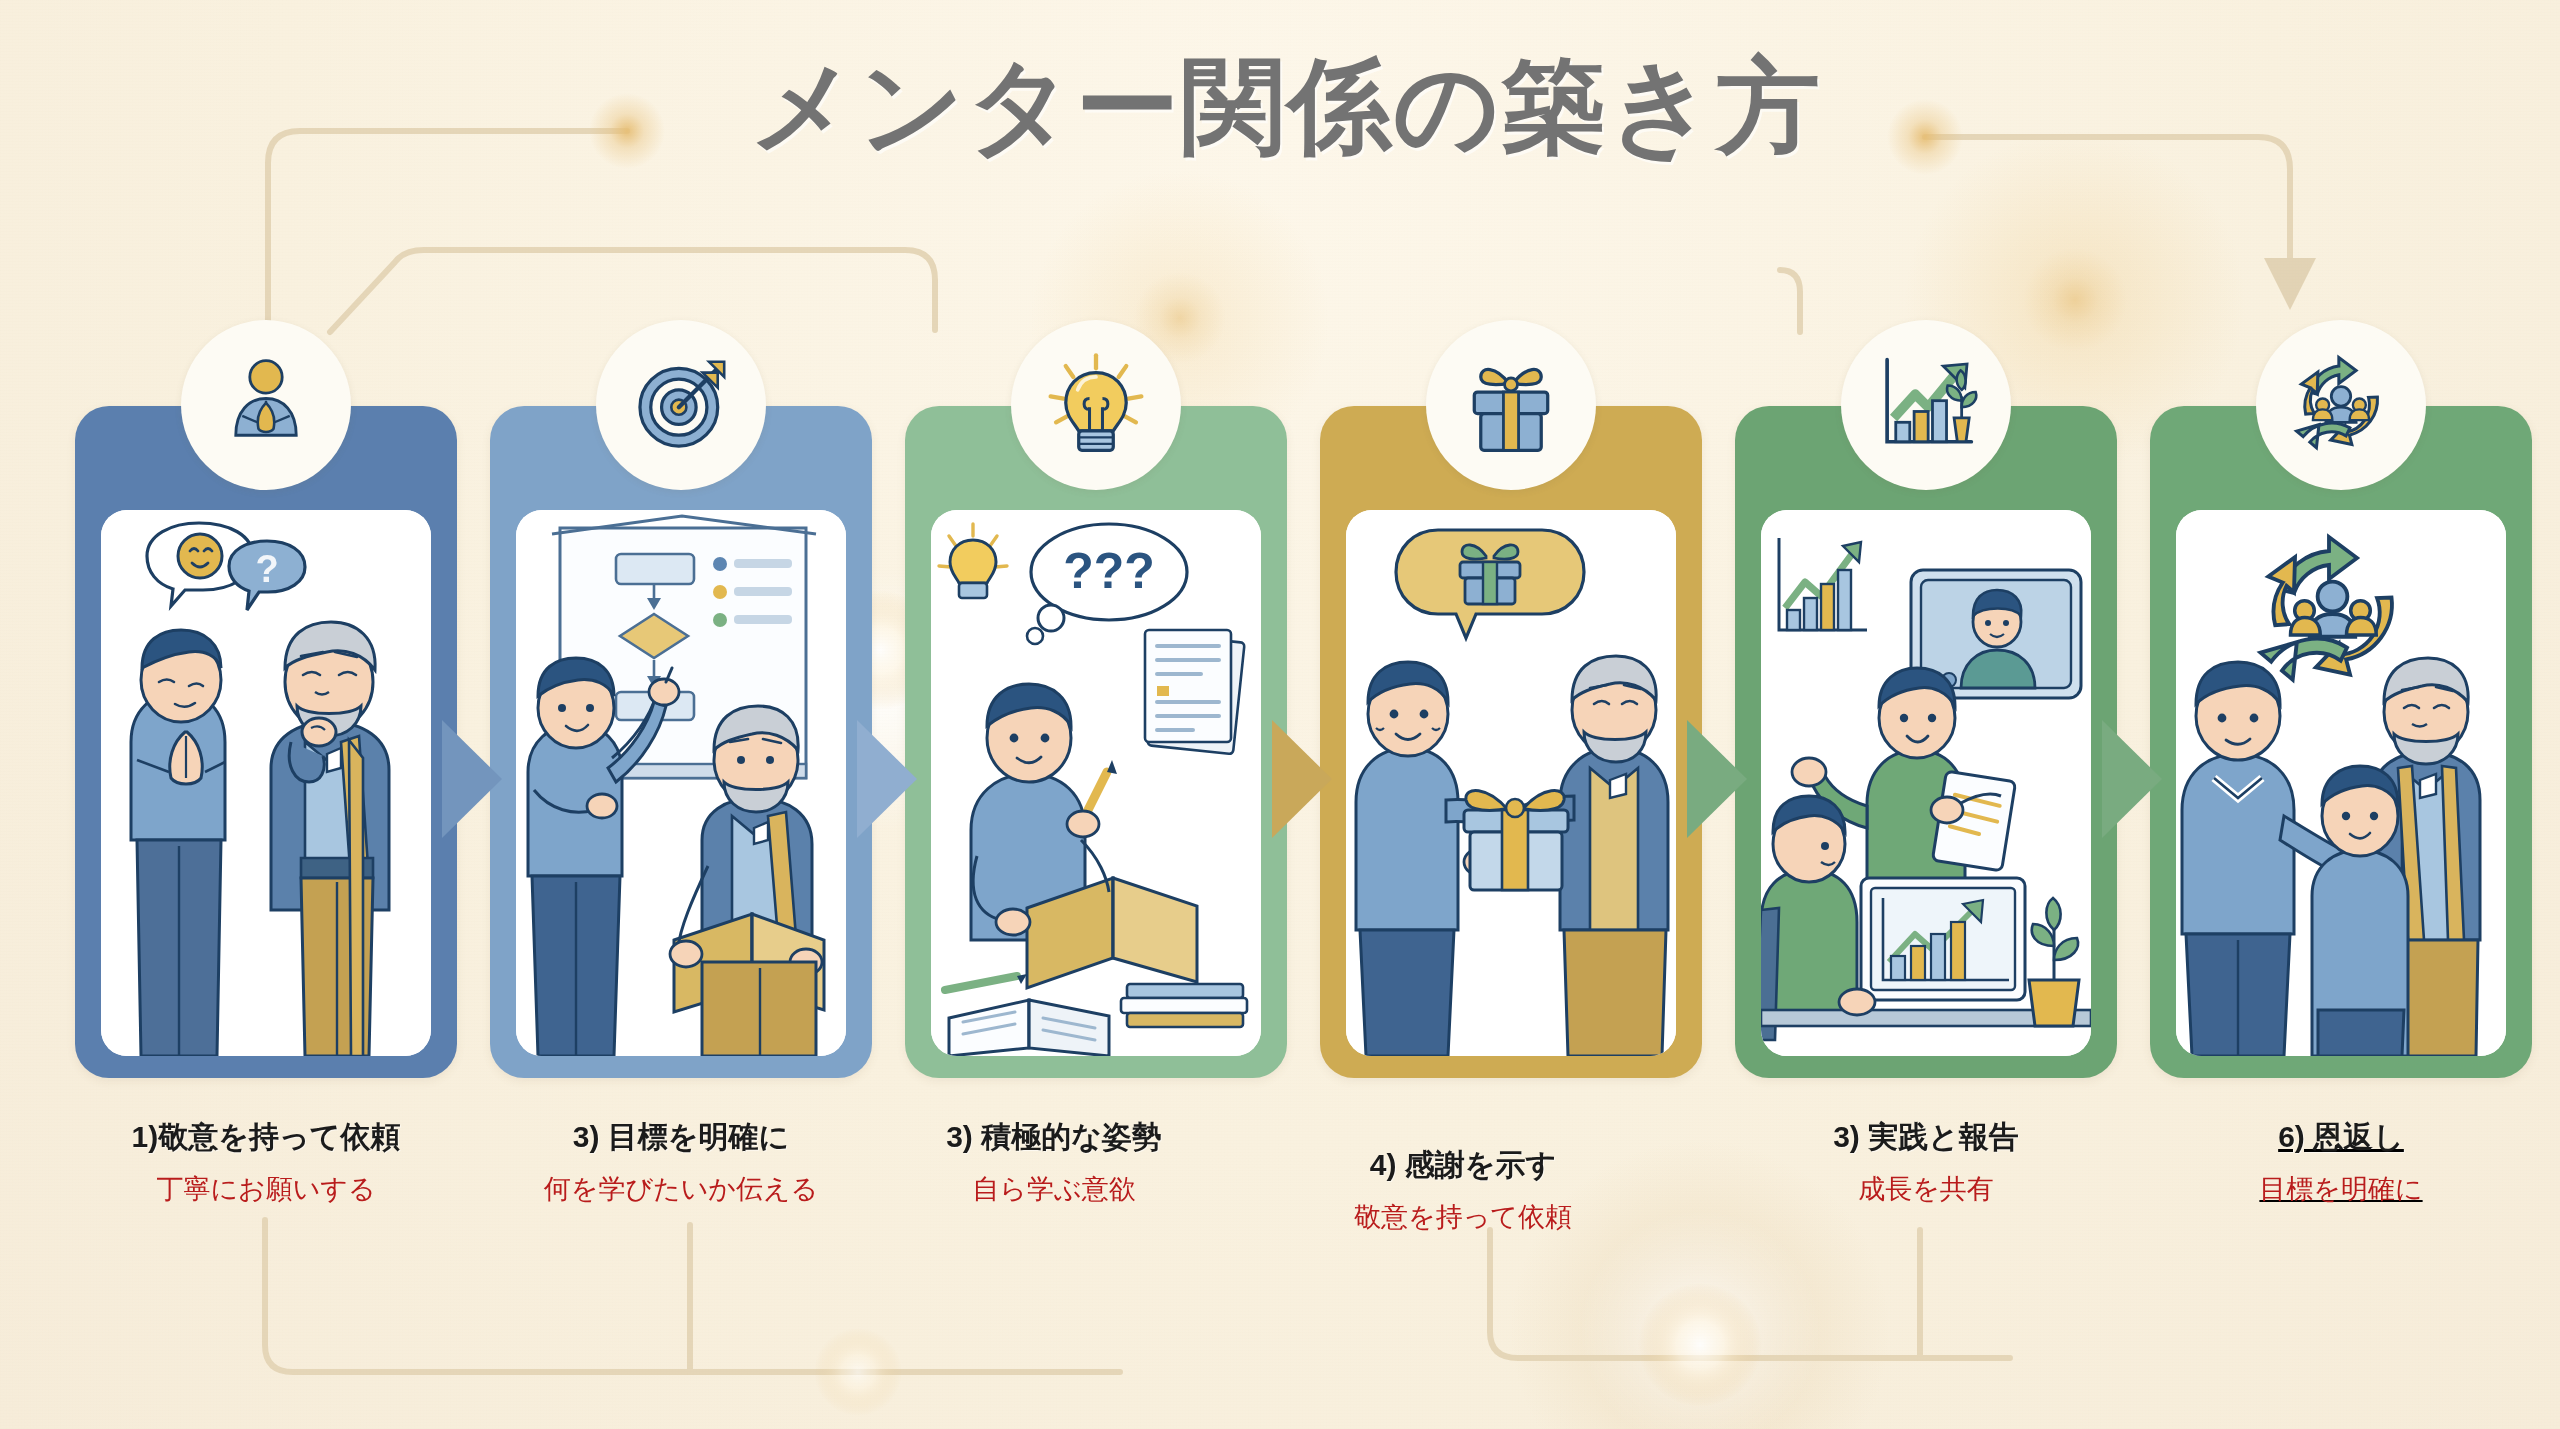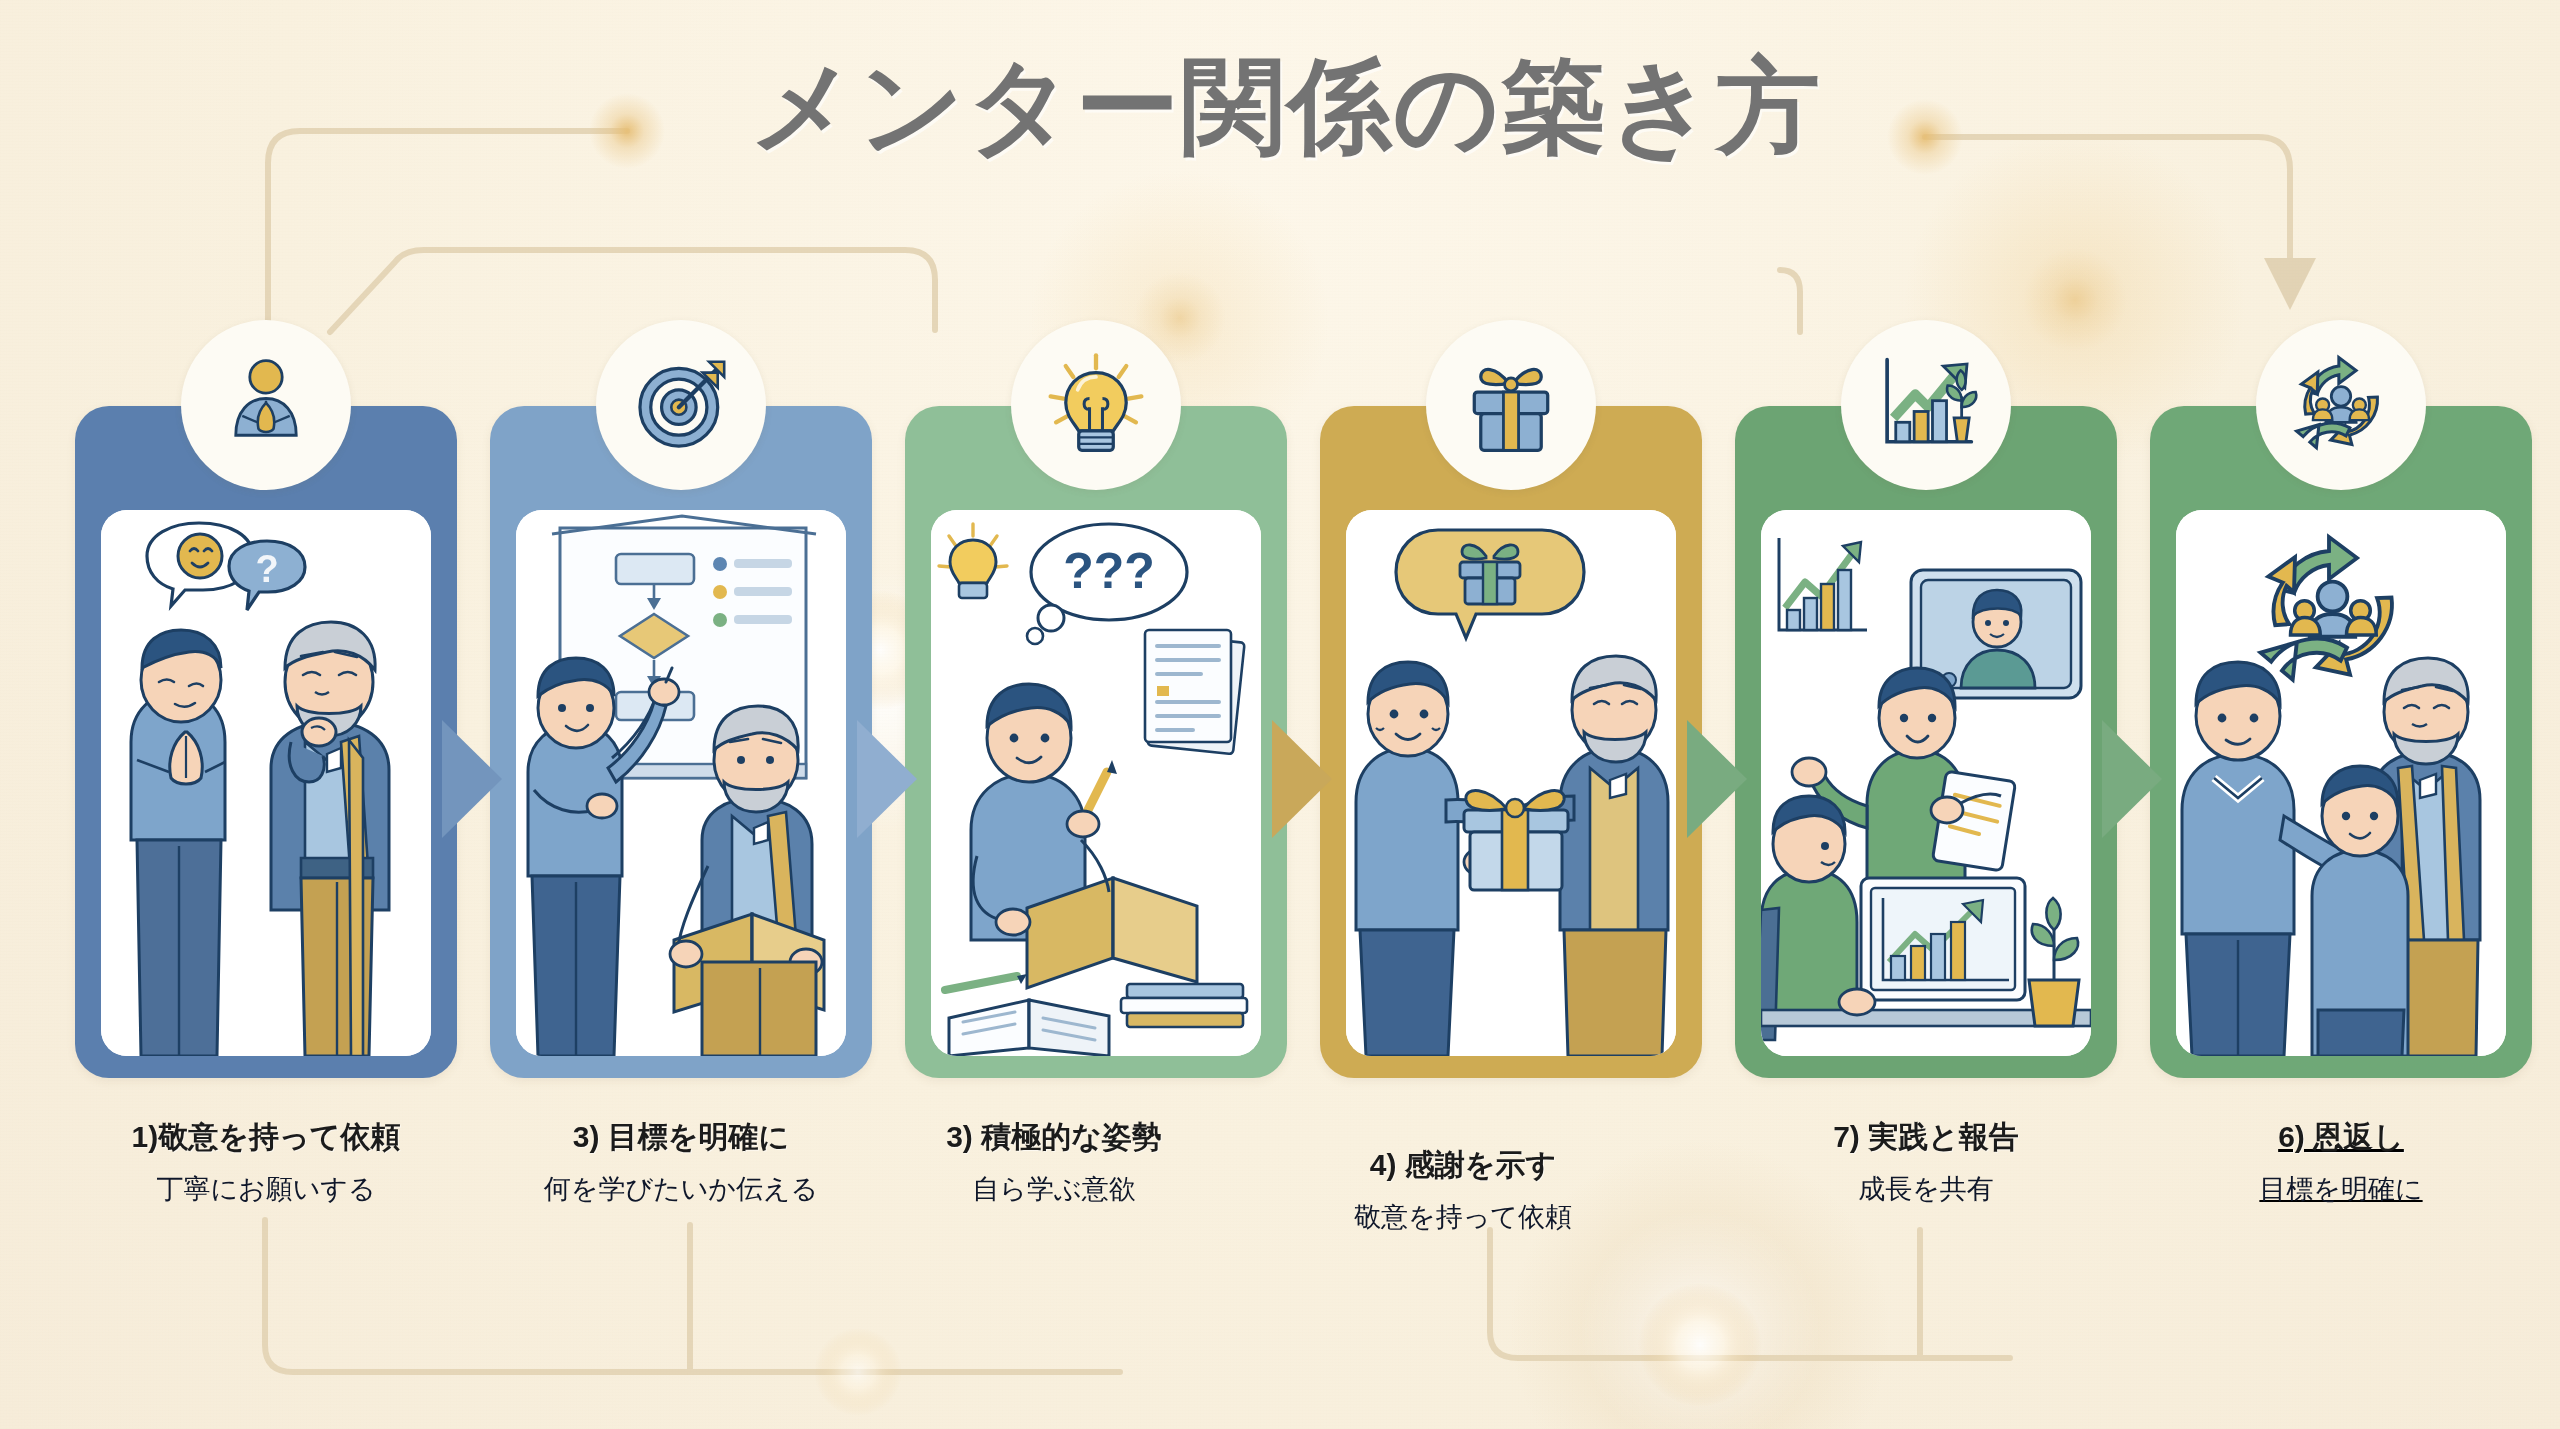--- a/index.html
+++ b/index.html
@@ -97,21 +97,21 @@
     font-weight:700;
     color:#1b1b1b;
     line-height:1.15;
     white-space:nowrap;
     text-shadow:1px 1px 0 rgba(255,255,255,.55);
   }
   .cap .s{
     margin-top:16px;
     font-size:27px;
     font-weight:400;
-    color:#0f172a;
+    color:#b91c1c;
     white-space:nowrap;
   }
 </style>
 </head>
 <body>
 
 <div id="bg"></div>
 
 <svg id="deco" viewBox="0 0 2560 1429" preserveAspectRatio="none">
   <defs>
@@ -651,19 +651,19 @@
 </div>
 <div class="cap" style="left:839px;">
   <div class="t">3) 積極的な姿勢</div>
   <div class="s">自ら学ぶ意欲</div>
 </div>
 <div class="cap" style="left:1248px;margin-top:28px;">
   <div class="t">4) 感謝を示す</div>
   <div class="s">敬意を持って依頼</div>
 </div>
 <div class="cap" style="left:1711px;">
-  <div class="t">7) 実践と報告</div>
+  <div class="t">3) 実践と報告</div>
   <div class="s">成長を共有</div>
 </div>
 <div class="cap" style="left:2126px;text-decoration:underline;">
   <div class="t">6) 恩返し</div>
   <div class="s">目標を明確に</div>
 </div>
 
 </body></html>

